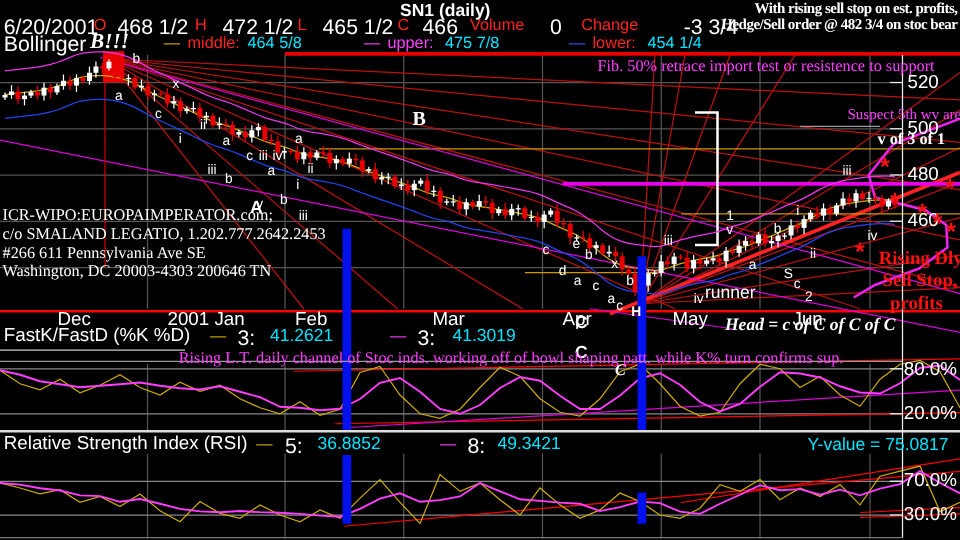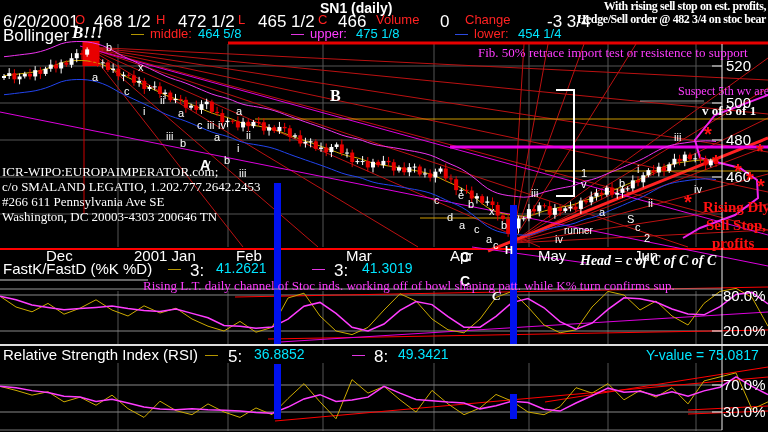--- a/index.html
+++ b/index.html
@@ -14,21 +14,21 @@
   .r{font-size:13px;color:#ff2222;}
   .cy{font-size:13px;color:#00e5ff;}
   .cy14{font-size:14px;color:#00e5ff;}
   .mg{font-size:13px;color:#ff3dff;}
   .yl{font-size:13px;color:#ccaa00;}
   .bl{font-size:13px;color:#3355ff;}
   .sb{font-family:"Liberation Serif",serif;font-weight:bold;font-size:12px;color:#fff;letter-spacing:-0.4px;}
   .ttl{font-size:14px;font-weight:bold;color:#fff;}
   .month,.axis{font-size:15px;color:#fff;}
   .wl{font-size:11px;color:#fff;}
-  .wl9{font-size:10px;color:#fff;}
+  .wl9{font-size:14px;color:#fff;}
   .wlb{font-size:14px;font-weight:bold;color:#fff;}
   .wlg{font-family:"Liberation Serif",serif;font-size:16px;font-weight:bold;color:#fff;}
   .wlit{font-family:"Liberation Serif",serif;font-style:italic;font-weight:bold;font-size:13px;color:#fff;}
   .hlab{font-size:11px;font-weight:bold;color:#fff;}
   .mag{font-family:"Liberation Serif",serif;font-size:13px;color:#ff3dff;}
   .mag12{font-family:"Liberation Serif",serif;font-size:12px;color:#ff3dff;}
   .wser{font-family:"Liberation Serif",serif;font-weight:bold;font-size:13px;color:#fff;}
   .rser{font-family:"Liberation Serif",serif;font-weight:bold;font-size:15px;color:#ff1111;}
   .ast{font-size:20px;font-weight:bold;color:#ff1111;}
   .bflag{font-family:"Liberation Serif",serif;font-style:italic;font-weight:bold;font-size:17px;color:#fff;}
@@ -516,21 +516,21 @@
 
     <span class="tsp sb" style="right:2px;top:0px">With rising sell stop on est. profits,</span>
     <span class="tsp sb" style="right:2px;top:13px">Hedge/Sell order @ 482 3/4 on stoc bear</span>
 
     <span class="tsp w" style="left:3px;top:27px">Bollinger</span>
     <span class="tsp yl" style="left:131px;top:27px">—</span>
     <span class="tsp r" style="left:150px;top:27px">middle:</span>
     <span class="tsp cy" style="left:198px;top:27px">464 5/8</span>
     <span class="tsp mg" style="left:291px;top:27px">—</span>
     <span class="tsp mg" style="left:310px;top:27px">upper:</span>
-    <span class="tsp cy" style="left:356px;top:27px">475 1/8</span>
+    <span class="tsp cy" style="left:356px;top:27px">475 7/8</span>
     <span class="tsp bl" style="left:455px;top:27px">—</span>
     <span class="tsp r" style="left:474px;top:27px">lower:</span>
     <span class="tsp cy" style="left:518px;top:27px">454 1/4</span>
 
     <div class="tsp addr" style="left:2px;top:164px">
       <div>ICR-WIPO:EUROPAIMPERATOR.com;</div>
       <div>c/o SMALAND LEGATIO, 1.202.777.2642.2453</div>
       <div>#266 611 Pennsylvania Ave SE</div>
       <div>Washington, DC 20003-4303   200646 TN</div>
     </div>

